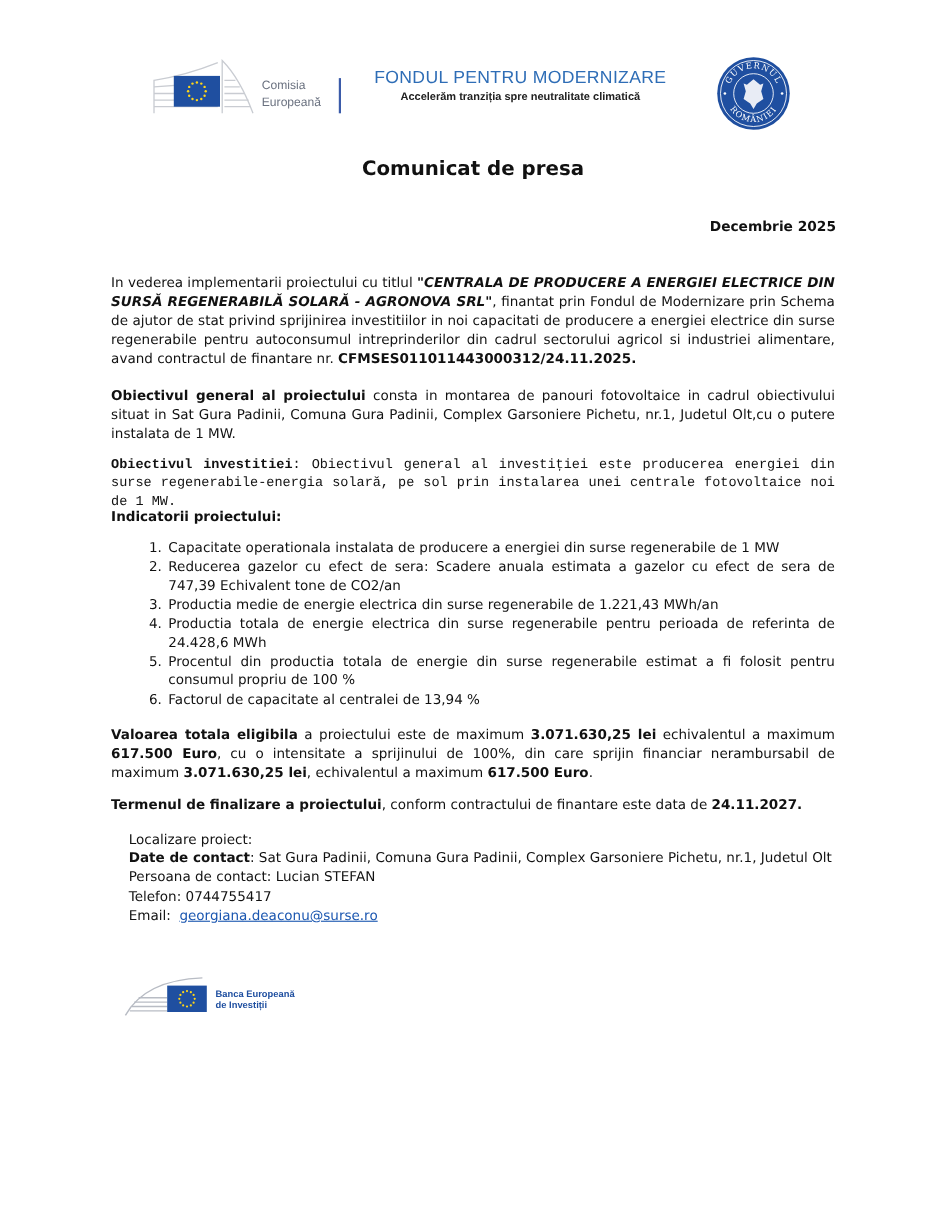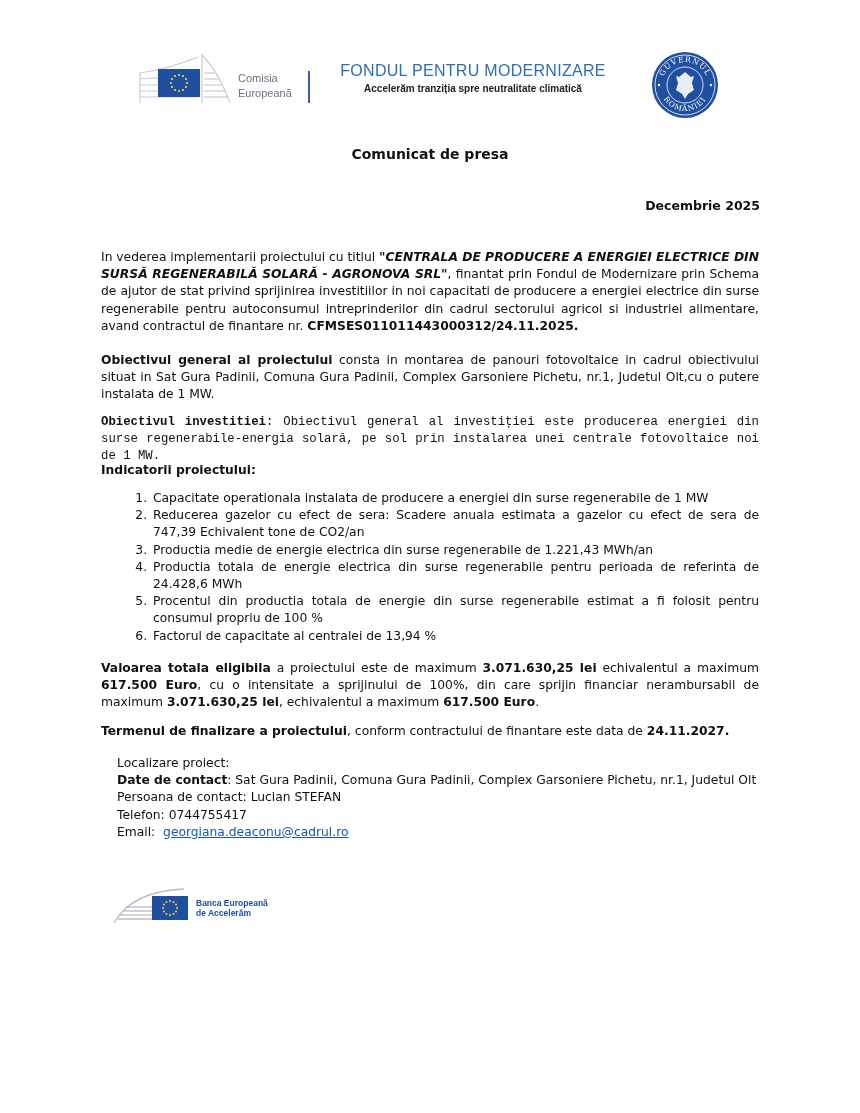--- a/index.html
+++ b/index.html
@@ -13,21 +13,21 @@
     .ec-building { position: absolute; left: 0; top: 0; width: 96px; height: 52px; }
     .ec-flag { position: absolute; left: 20px; top: 16px; width: 42px; height: 28px; background: #1f4fa0; }
     .ec-text { position: absolute; left: 100px; top: 18px; font-size: 11px; line-height: 15px; color: #6b7280; font-family: "Liberation Sans", sans-serif; }
     .ec-sep { position: absolute; left: 170px; top: 18px; width: 2px; height: 32px; background: #3b5ba9; }
     .fpm { position: absolute; left: 190px; top: 12px; width: 290px; text-align: center; }
     .fpm-title { font-family: "Liberation Sans", sans-serif; font-weight: normal; font-size: 16px; color: #2e6db6; letter-spacing: 0.3px; }
     .fpm-sub { font-family: "Liberation Sans", sans-serif; font-weight: bold; font-size: 10px; color: #222; margin-top: 3px; }
     .gov { position: absolute; left: 512px; top: 0; width: 70px; height: 70px; }
 
     .title { position: absolute; top: 145px; left: 0; width: 860px; text-align: center;
-             font-size: 14px; font-weight: bold; line-height: 18px; }
+             font-size: 18px; font-weight: bold; line-height: 18px; }
     .date { position: absolute; top: 198px; right: 100px; font-size: 12.5px; font-weight: bold; }
 
     .body-text { position: absolute; left: 101px; width: 658px; font-size: 12.3px; line-height: 17.2px; text-align: justify; }
     .body-text b { font-weight: bold; }
     .body-text i { font-style: italic; }
     .p1 { top: 249px; }
     .p2 { top: 352px; }
     .p3 { top: 414px; font-family: Liberation Mono, monospace; }
     .p4 { top: 462px; }
     ol.ind { position: absolute; top: 490px; left: 101px; width: 658px; margin: 0; padding-left: 50px;
@@ -142,21 +142,21 @@
 
   <div class="body-text p5"><b>Valoarea totala eligibila</b><span> a proiectului este de maximum </span><b>3.071.630,25 lei</b><span> echivalentul a maximum </span><b>617.500 Euro</b><span>, cu o intensitate a sprijinului de 100%, din care sprijin financiar nerambursabil de maximum </span><b>3.071.630,25 lei</b><span>, echivalentul a maximum </span><b>617.500 Euro</b><span>.</span></div>
 
   <div class="body-text p6"><b>Termenul de finalizare a proiectului</b><span>, conform contractului de finantare este data de </span><b>24.11.2027.</b></div>
 
   <div class="contact">
     <div>Localizare proiect:</div>
     <div><b>Date de contact</b><span>: Sat Gura Padinii, Comuna Gura Padinii, Complex Garsoniere Pichetu, nr.1, Judetul Olt</span></div>
     <div>Persoana de contact: Lucian STEFAN</div>
     <div>Telefon: 0744755417</div>
-    <div><span style="white-space:pre">Email:  </span><a href="#">georgiana.deaconu@cadrul.ro</a></div>
+    <div><span style="white-space:pre">Email:  </span><a href="#">georgiana.deaconu@surse.ro</a></div>
   </div>
 
   <div class="eib">
     <svg style="position:absolute;left:0;top:0" width="80" height="40" viewBox="0 0 80 40">
       <g stroke="#b8bcc4" stroke-width="1.3" fill="none">
         <path d="M2 38 Q20 6 72 4"></path>
         <path d="M10 26 L40 26"></path>
           <path d="M8 30 L40 30"></path>
           <path d="M6 34 L40 34"></path>
           <path d="M14 22 L40 22"></path>
@@ -175,17 +175,17 @@
             <circle cx="14.5" cy="18" r="1"></circle>
             <circle cx="12" cy="15.5" r="1"></circle>
           <circle cx="11" cy="12" r="1"></circle>
             <circle cx="12" cy="8.5" r="1"></circle>
             <circle cx="14.5" cy="6" r="1"></circle>
         </g>
       </svg>
     </div>
     <div class="eib-text">
       <div>Banca Europeană</div>
-      <div>de Accelerăm</div>
+      <div>de Investiții</div>
     </div>
   </div>
 
 </div>
 
 </body></html>

